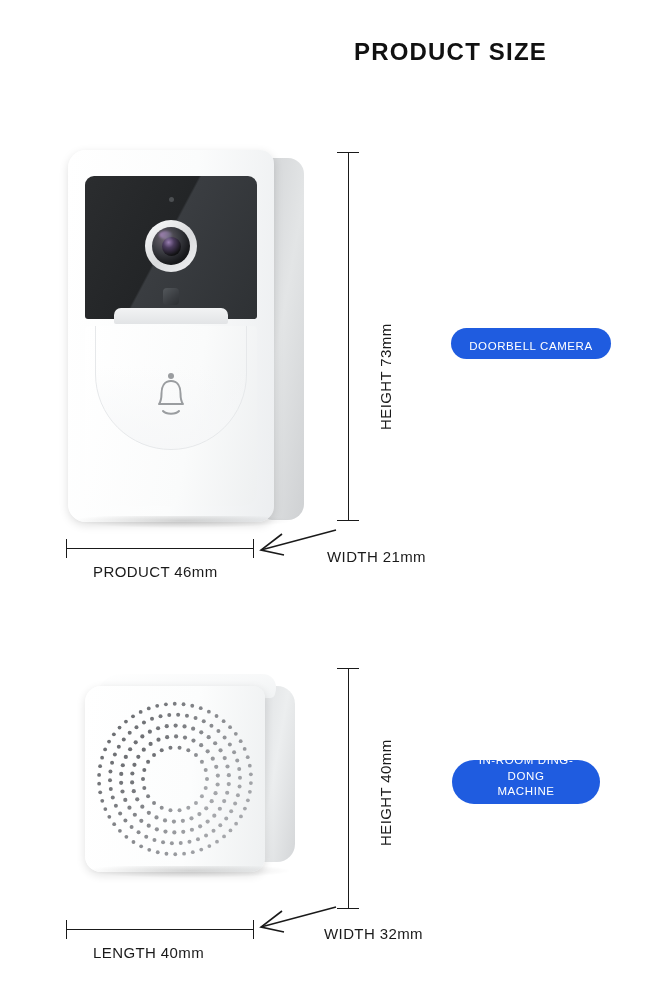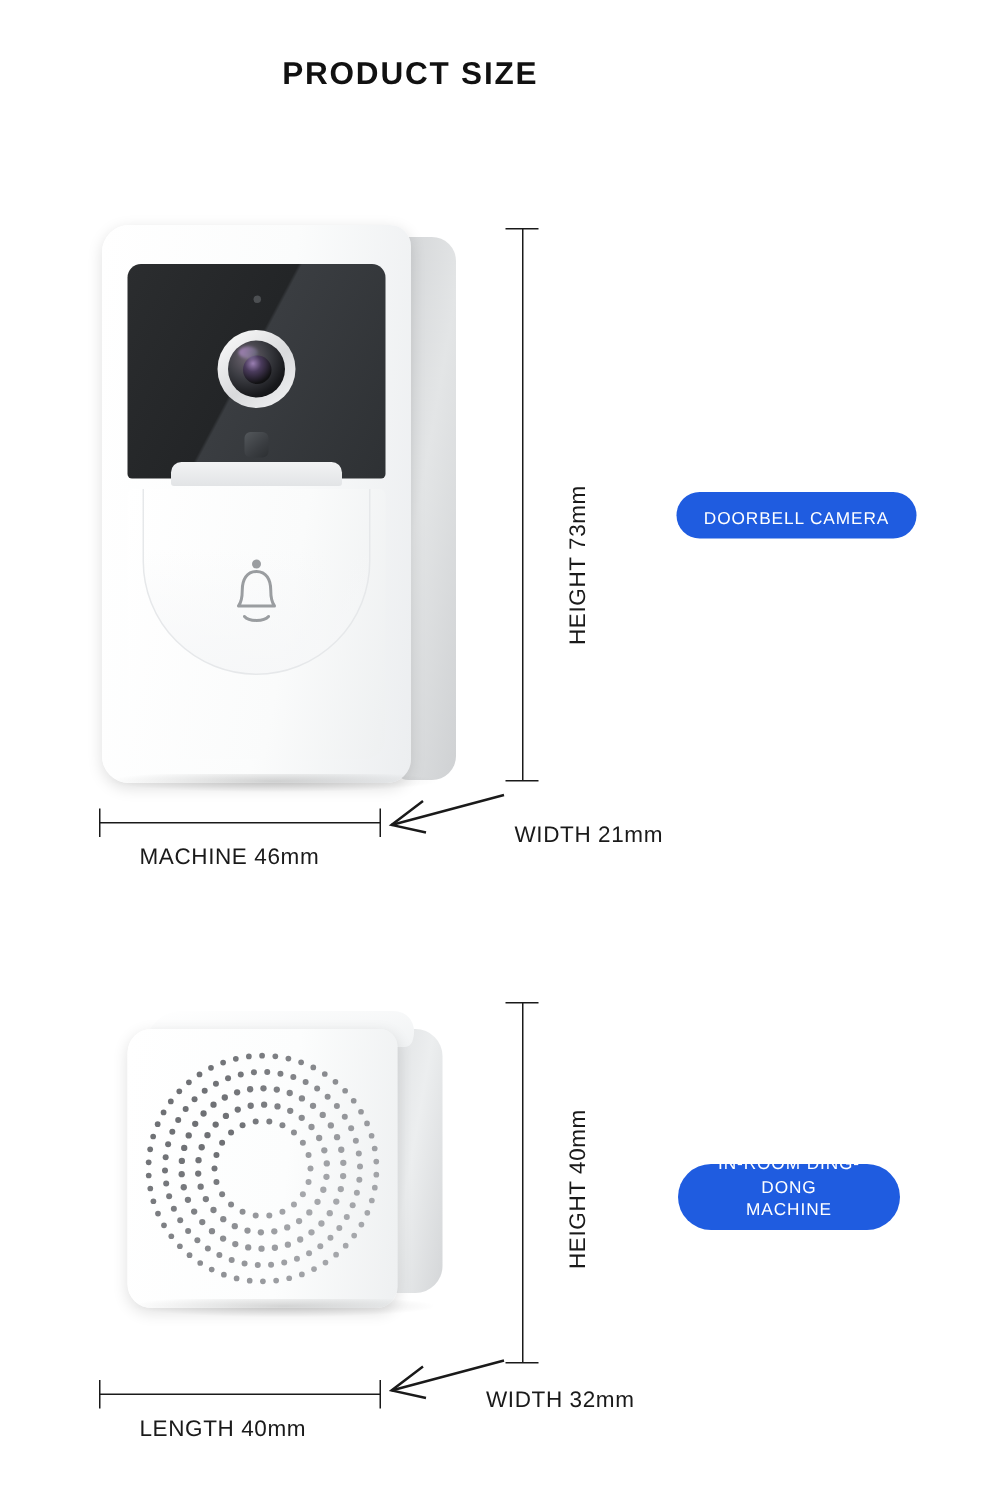--- a/index.html
+++ b/index.html
@@ -9,22 +9,22 @@
     font-family: "Liberation Sans", sans-serif;
     position: relative;
     overflow: hidden;
   }
   .page { position: relative; width: 661px; height: 1000px; }
 
   
   .title {
     position: absolute;
     top: 38px; left: 0; width: 547px;
-    text-align: center;
-    font-size: 21px;
+    text-align: right;
+    font-size: 24px;
     font-weight: 700;
     letter-spacing: 1.2px;
     color: #111111;
   }
 
   
   .badge {
     position: absolute;
     background: #1f5ce0;
     color: #ffffff;
@@ -32,21 +32,21 @@
     display: flex;
     align-items: flex-end;
     justify-content: center;
     text-align: center;
     font-size: 11.5px;
     letter-spacing: 0.6px;
     line-height: 1.35;
     padding: 4px 10px;
   }
   #badge-camera { left: 451px; top: 328px; width: 160px; height: 31px; }
-  #badge-chime  { left: 452px; top: 760px; width: 148px; height: 44px; margin-top: 16px; }
+  #badge-chime  { left: 452px; top: 760px; width: 148px; height: 44px; }
 
   
   .dim-line-v {
     position: absolute;
     width: 1px;
     background: #1a1a1a;
   }
   .dim-line-h {
     position: absolute;
     height: 1px;
@@ -260,27 +260,27 @@
   </div>
 
   <div class="dim-line-v" style="left:348px; top:152px; height:368px;"></div>
   <div class="cap-h" style="left:337px; top:152px;"></div>
   <div class="cap-h" style="left:337px; top:520px;"></div>
   <div class="dim-label vert" style="left:377px; top:430px;">HEIGHT 73mm</div>
 
   <div class="dim-line-h" style="left:66px; top:548px; width:188px;"></div>
   <div class="cap-v" style="left:66px; top:539px;"></div>
   <div class="cap-v" style="left:253px; top:539px;"></div>
-  <div class="dim-label" style="left:93px; top:563px;">MACHINE 46mm</div>
+  <div class="dim-label" style="left:93px; top:563px;">PRODUCT 46mm</div>
 
   <svg style="position:absolute; left:258px; top:528px; width:80px; height:32px;" viewBox="0 0 80 32">
     <line x1="3" y1="22" x2="78" y2="2" stroke="#1a1a1a" stroke-width="1.6"></line>
     <polyline points="24,6 3,22 26,27" fill="none" stroke="#1a1a1a" stroke-width="1.6"></polyline>
   </svg>
-  <div class="dim-label" style="left:343px; top:548px;">WIDTH 21mm</div>
+  <div class="dim-label" style="left:327px; top:548px;">WIDTH 21mm</div>
 
   <div class="badge" id="badge-camera">
     <span>DOORBELL CAMERA</span>
   </div>
 
   <div id="chime-device">
     <div class="chime-side"></div>
     <div class="chime-top"></div>
     <div class="chime-body">
       <svg class="speaker-grill" viewBox="0 0 168 174">

